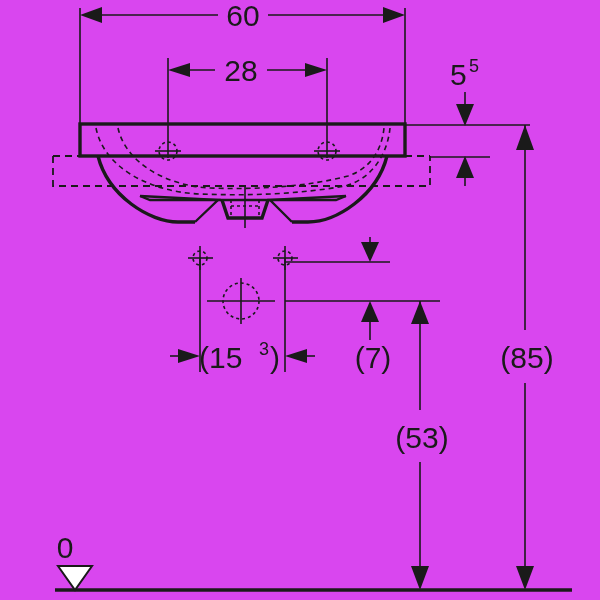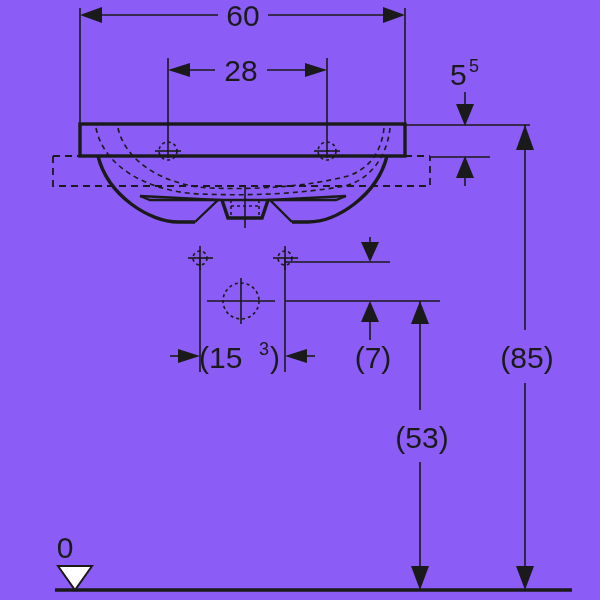--- a/index.html
+++ b/index.html
@@ -4,21 +4,21 @@
 <style>
   html, body {
     margin: 0;
     padding: 0;
     background: #ffffff;
   }
   #drawing-root {
     position: relative;
     width: 600px;
     height: 600px;
-    background: #8b5cf6;
+    background: #d946ef;
     font-family: "Liberation Sans", sans-serif;
     overflow: hidden;
   }
   svg.sheet {
     position: absolute;
     top: 0;
     left: 0;
     width: 600px;
     height: 600px;
   }

